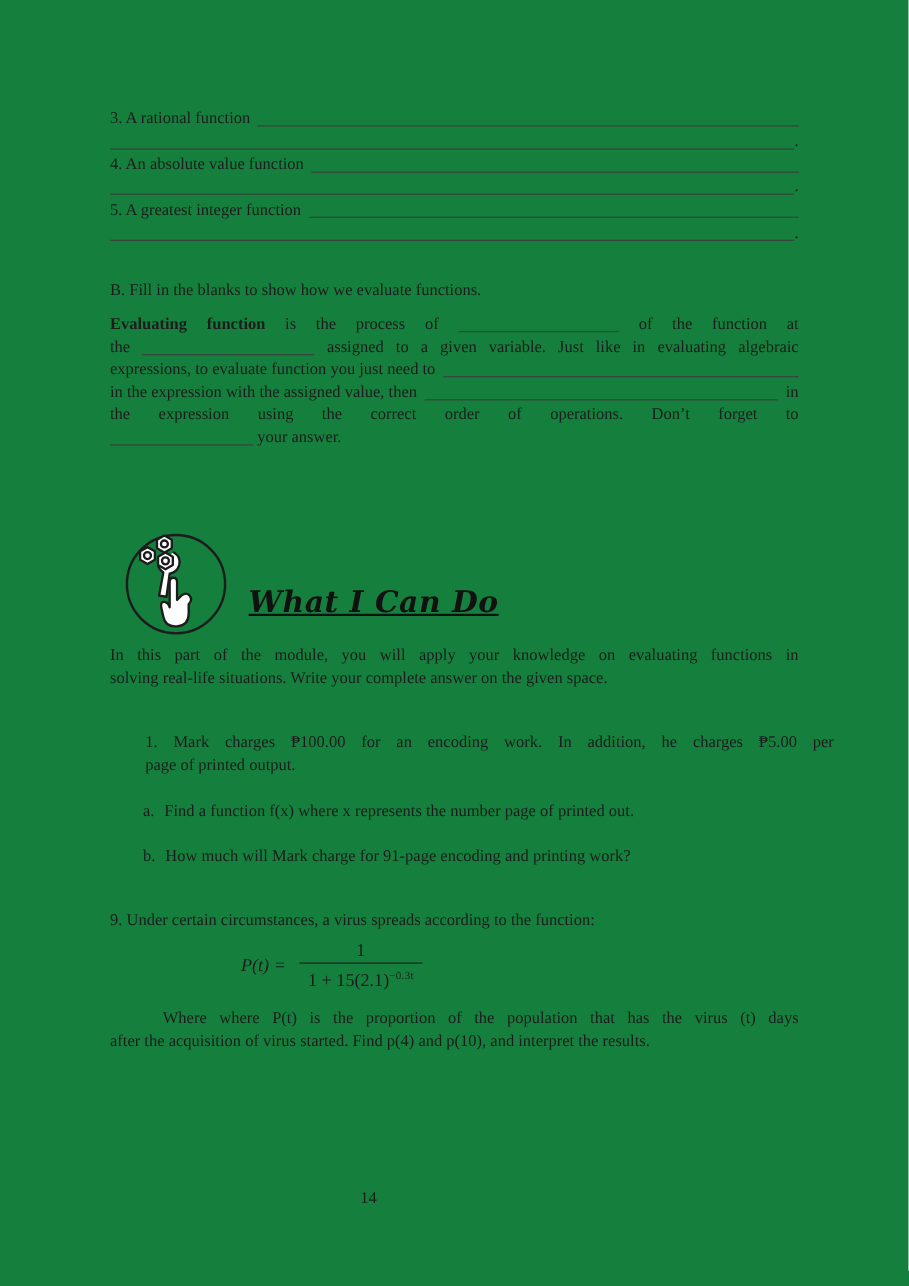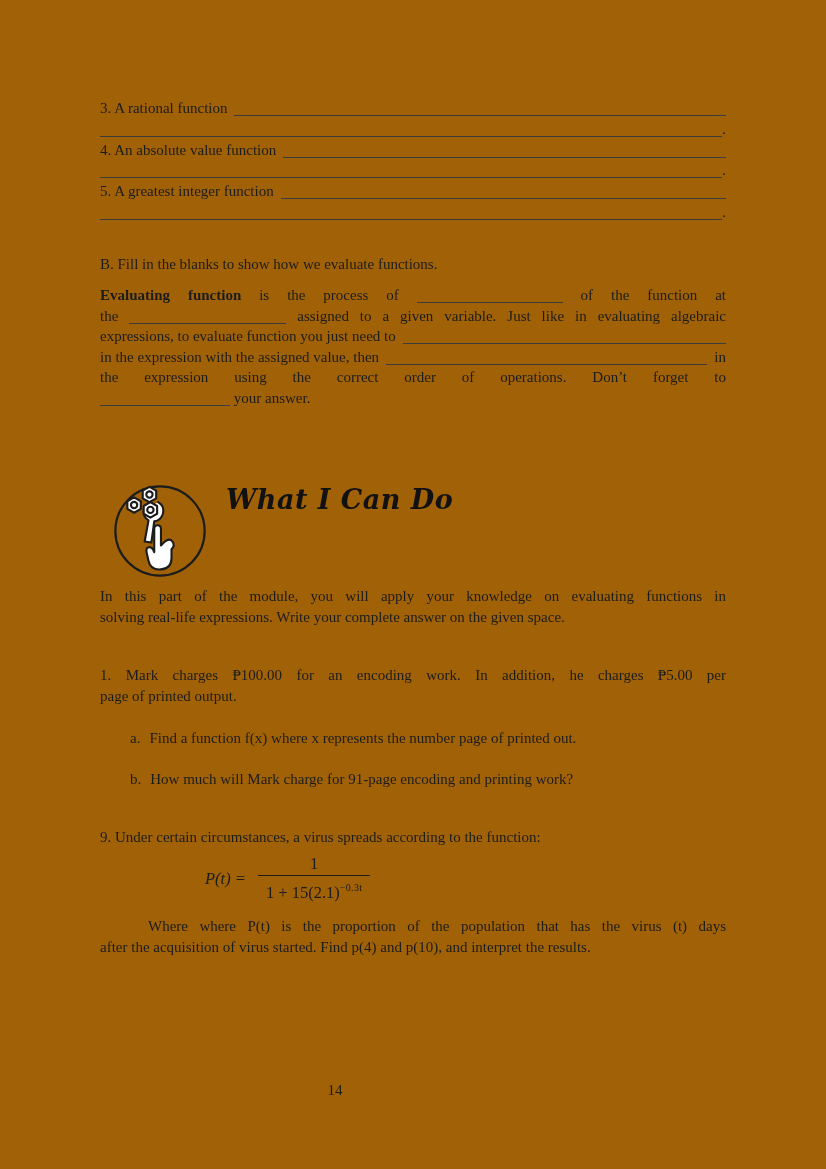--- a/index.html
+++ b/index.html
@@ -1,17 +1,17 @@
 <!DOCTYPE html>
 <html><head>
 <meta charset="utf-8">
 <style>
   html,body { margin:0; padding:0; background:#ffffff; }
   .page {
-    position:relative; width:826px; height:1169px; background:#a16207;
+    position:relative; width:826px; height:1169px; background:#15803d;
     font-family:"Liberation Serif","DejaVu Serif",serif;
     color:#1c1c1c; font-size:15px; overflow:hidden;
   }
   .abs { position:absolute; }
   .cw { left:100px; width:626px; }
 
   
   .fline { display:flex; align-items:baseline; height:20.75px; }
   .fline .txt { white-space:nowrap; }
   .blank-grow {
@@ -127,45 +127,45 @@
 
         <path d="M48,20 q7,4 5,12 q-2,7 -9,8 l-3,22 l-7,-1 l4,-22 q-6,-4 -5,-11"></path>
         <polygon points="40,20 47,24 47,32 40,36 33,32 33,24"></polygon>
         <circle cx="40" cy="28" r="3.3" fill="none"></circle>
 
         <path d="M44,70 L44,48 q0,-4 3.5,-4 q3.5,0 3.5,4 l0,17 l4,-4 q5,-4 8,0 q3,4 -1,8 l0,9 q0,11 -11,12 q-11,1 -13,-9 l-2,-9 q-1,-6 4,-5 q3,1 4,5 z"></path>
       </g>
     </svg>
   </div>
 
-  <div class="abs wicd-title" style="top:484px; left:226px;">What I Can Do</div>
+  <div class="abs wicd-title" style="top:532px; left:226px;text-decoration:underline;">What I Can Do</div>
 
   <div class="abs cw" style="top:588px;">
     <div class="jline">In this part of the module, you will apply your knowledge on evaluating functions in</div>
-    <div class="lline">solving real-life expressions. Write your complete answer on the given space.</div>
+    <div class="lline">solving real-life situations. Write your complete answer on the given space.</div>
   </div>
 
-  <div class="abs cw" style="top:667px;">
+  <div class="abs cw" style="top:667px;margin-left:32px;">
     <div class="jline">1. Mark charges ₱100.00 for an encoding work. In addition, he charges ₱5.00 per</div>
     <div class="lline">page of printed output.</div>
   </div>
 
   <div class="abs cw sub-item" style="top:730px;">
     <span>a.</span>
     <span>Find a function f(x) where x represents the number page of printed out.</span>
   </div>
 
   <div class="abs cw sub-item" style="top:771px;">
     <span>b.</span>
     <span>How much will Mark charge for 91-page encoding and printing work?</span>
   </div>
 
   <div class="abs cw lline" style="top:829px;">9. Under certain circumstances, a virus spreads according to the function:</div>
 
-  <div class="abs formula" style="top:855px; left:205px;">
+  <div class="abs formula" style="top:855px; left:219px;">
     <span class="lhs">P(t) =</span>
     <span class="frac">
       <span class="num">1</span>
       <span class="den"><span>1 + 15(2.1)</span><sup>−0.3t</sup></span>
     </span>
   </div>
 
   <div class="abs cw" style="top:918px;">
     <div class="jline indent1">Where where P(t) is the proportion of the population that has the virus (t) days</div>
     <div class="lline">after the acquisition of virus started. Find p(4) and p(10), and interpret the results.</div>

